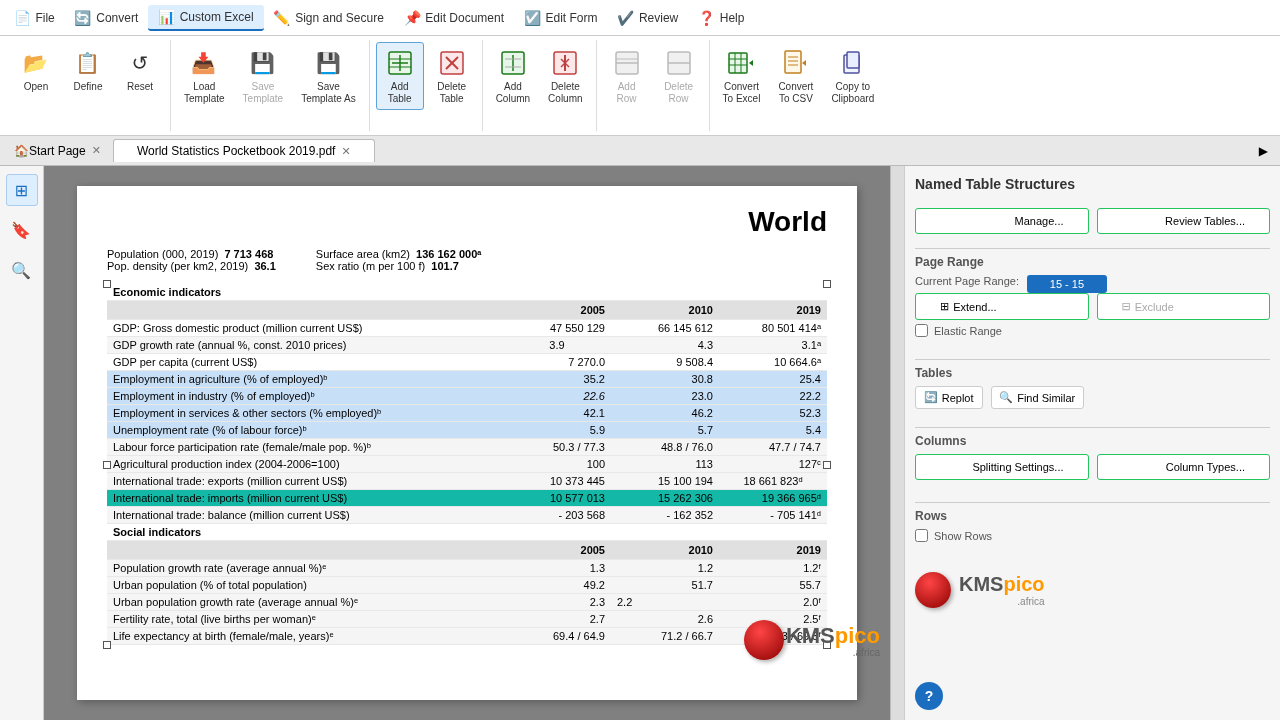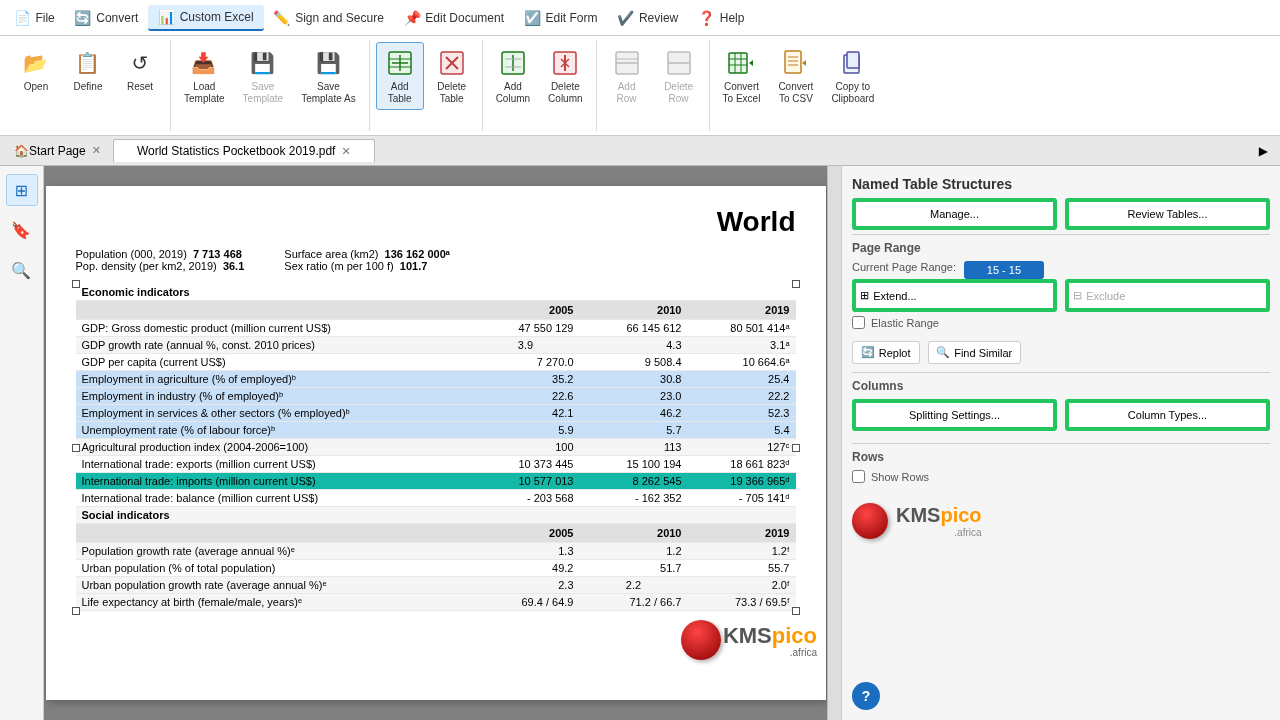--- a/index.html
+++ b/index.html
@@ -80,31 +80,31 @@
       box-shadow: 2px 2px 8px rgba(0,0,0,0.3); position: relative;
     }
 
     
     .scrollbar-v {
       width: 14px; background: #ddd; border-left: 1px solid #bbb;
     }
 
     
     .right-panel {
-      width: 439px; background: #f5f5f5; border-left: 1px solid #ccc; padding: 10px;
-      display: flex; flex-direction: column; overflow-y: auto;
+      width: 376px; background: #f5f5f5; border-left: 1px solid #ccc; padding: 10px;
+      display: flex; flex-direction: column; gap: 10px; overflow-y: auto;
     }
     .panel-title { font-size: 14px; font-weight: 600; color: #333; margin-bottom: 6px; }
     .panel-section { margin-bottom: 8px; }
     .panel-section-title { font-size: 12px; font-weight: 600; color: #555; margin-bottom: 6px; border-top: 1px solid #ccc; padding-top: 6px; }
 
     .panel-btn-row { display: flex; gap: 8px; margin-bottom: 4px; }
     .panel-btn {
-      flex: 1; padding: 6px 4px; background: #fff; border: 4px solid #22c55e;
-      border-radius: 3px; cursor: pointer; font-size: 11px; text-align: center;
+      flex: 1; padding: 6px 24px; background: #fff; border: 1px solid #22c55e;
+      border-radius: 3px; cursor: pointer; font-size: 11px; text-align: right;
     }
 
     .label-input-row { display: flex; align-items: flex-start; gap: 8px; }
     .label-input-row label { font-size: 11px; color: #555; white-space: nowrap; }
     .page-range-input {
       background: #1a6dbf; color: #fff; border: none; padding: 3px 8px;
       font-size: 11px; border-radius: 3px; width: 80px; text-align: center;
     }
 
     .checkbox-row { display: flex; align-items: center; gap: 6px; margin-bottom: 4px; }
@@ -420,52 +420,58 @@
                 <td style="text-align:right;">10 664.6ᵃ</td>
           </tr>
           <tr style="background:#c8dff8;">
             <td>Employment in agriculture (% of employed)ᵇ</td>
             <td style="text-align:right;">35.2</td>
                 <td style="text-align:right;">30.8</td>
                 <td style="text-align:right;">25.4</td>
           </tr>
           <tr style="background:#c8dff8;">
             <td>Employment in industry (% of employed)ᵇ</td>
-            <td style="text-align:right;">22.6</td>
+            <td style="text-align:right;font-style:italic;">22.6</td>
                 <td style="text-align:right;">23.0</td>
                 <td style="text-align:right;">22.2</td>
           </tr>
           <tr style="background:#c8dff8;">
             <td>Employment in services &amp; other sectors (% employed)ᵇ</td>
             <td style="text-align:right;">42.1</td>
                 <td style="text-align:right;">46.2</td>
                 <td style="text-align:right;">52.3</td>
           </tr>
           <tr style="background:#c8dff8;">
             <td>Unemployment rate (% of labour force)ᵇ</td>
             <td style="text-align:right;">5.9</td>
                 <td style="text-align:right;">5.7</td>
                 <td style="text-align:right;">5.4</td>
           </tr>
+          <tr>
+            <td>Labour force participation rate (female/male pop. %)ᵇ</td>
+            <td style="text-align:right;">50.3 / 77.3</td>
+                <td style="text-align:right;">48.8 / 76.0</td>
+                <td style="text-align:right;">47.7 / 74.7</td>
+          </tr>
           <tr style="background:#f5f5f5;">
             <td>Agricultural production index (2004-2006=100)</td>
             <td style="text-align:right;">100</td>
                 <td style="text-align:right;">113</td>
                 <td style="text-align:right;">127ᶜ</td>
           </tr>
           <tr>
             <td>International trade: exports (million current US$)</td>
             <td style="text-align:right;">10 373 445</td>
                 <td style="text-align:right;">15 100 194</td>
-                <td style="text-align:right;margin-top:11px;">18 661 823ᵈ</td>
+                <td style="text-align:center;margin-top:11px;">18 661 823ᵈ</td>
           </tr>
           <tr style="background:#14b8a6;">
             <td>International trade: imports (million current US$)</td>
             <td style="text-align:right;">10 577 013</td>
-                <td style="text-align:right;">8 262 545</td>
+                <td style="text-align:right;">15 262 306</td>
                 <td style="text-align:right;">19 366 965ᵈ</td>
           </tr>
           <tr>
             <td>International trade: balance (million current US$)</td>
             <td style="text-align:right;">- 203 568</td>
                 <td style="text-align:right;">- 162 352</td>
                 <td style="text-align:right;">- 705 141ᵈ</td>
           </tr>
 
           <tr>
@@ -485,22 +491,28 @@
           </tr>
           <tr>
             <td>Urban population (% of total population)</td>
             <td style="text-align:right;">49.2</td>
                 <td style="text-align:right;">51.7</td>
                 <td style="text-align:right;">55.7</td>
           </tr>
           <tr style="background:#f5f5f5;">
             <td>Urban population growth rate (average annual %)ᵉ</td>
             <td style="text-align:right;">2.3</td>
-                <td style="text-align:center;">2.2</td>
+                <td style="text-align:left;">2.2</td>
                 <td style="text-align:right;">2.0ᶠ</td>
+          </tr>
+          <tr>
+            <td>Fertility rate, total (live births per woman)ᵉ</td>
+            <td style="text-align:right;">2.7</td>
+                <td style="text-align:right;">2.6</td>
+                <td style="text-align:right;">2.5ᶠ</td>
           </tr>
           <tr style="background:#f5f5f5;">
             <td>Life expectancy at birth (female/male, years)ᵉ</td>
             <td style="text-align:right;">69.4 / 64.9</td>
                 <td style="text-align:right;">71.2 / 66.7</td>
                 <td style="text-align:right;">73.3 / 69.5ᶠ</td>
           </tr>
         </tbody>
           </table>
       </div>
@@ -543,20 +555,21 @@
           <span>Exclude</span>
         </button>
       </div>
       <div class="checkbox-row">
         <input type="checkbox" style="">
         <label>Elastic Range</label>
       </div>
     </div>
 
     <div class="panel-section">
+      <div class="panel-section-title">Tables</div>
       <div class="tables-row">
         <div class="tables-icon-btn">
           <span>🔄</span>
           <span>Replot</span>
         </div>
         <div class="tables-icon-btn">
           <span>🔍</span>
           <span>Find Similar</span>
         </div>
       </div>

